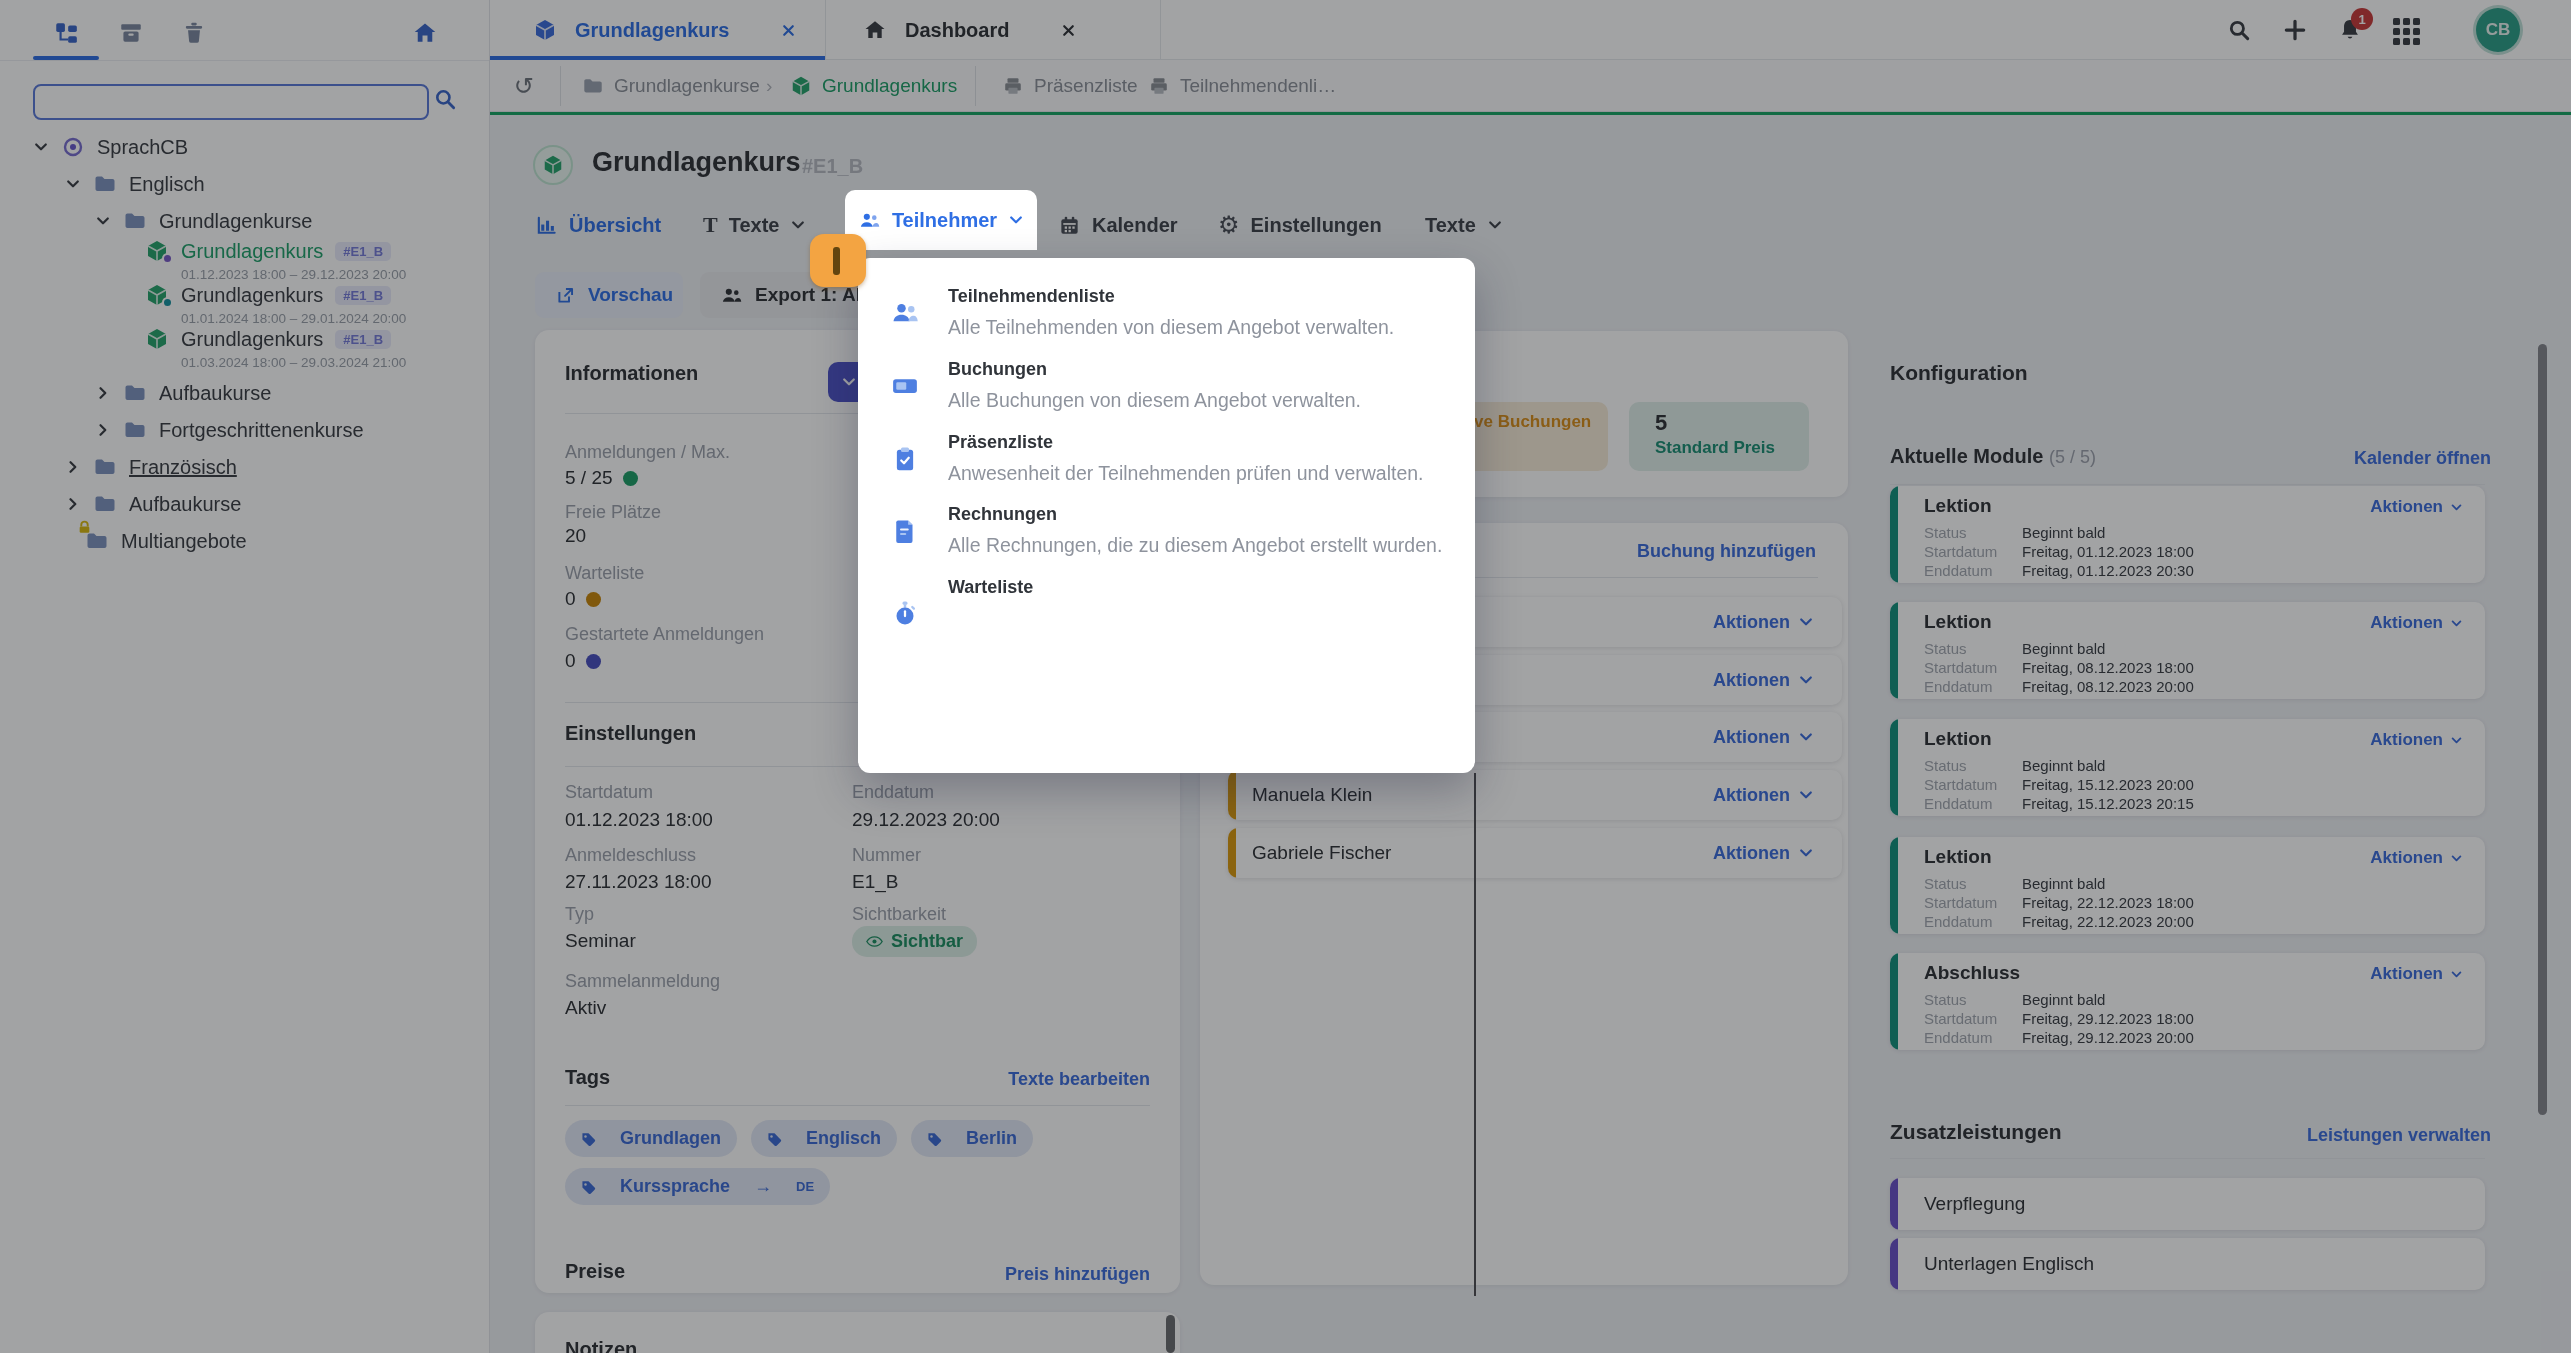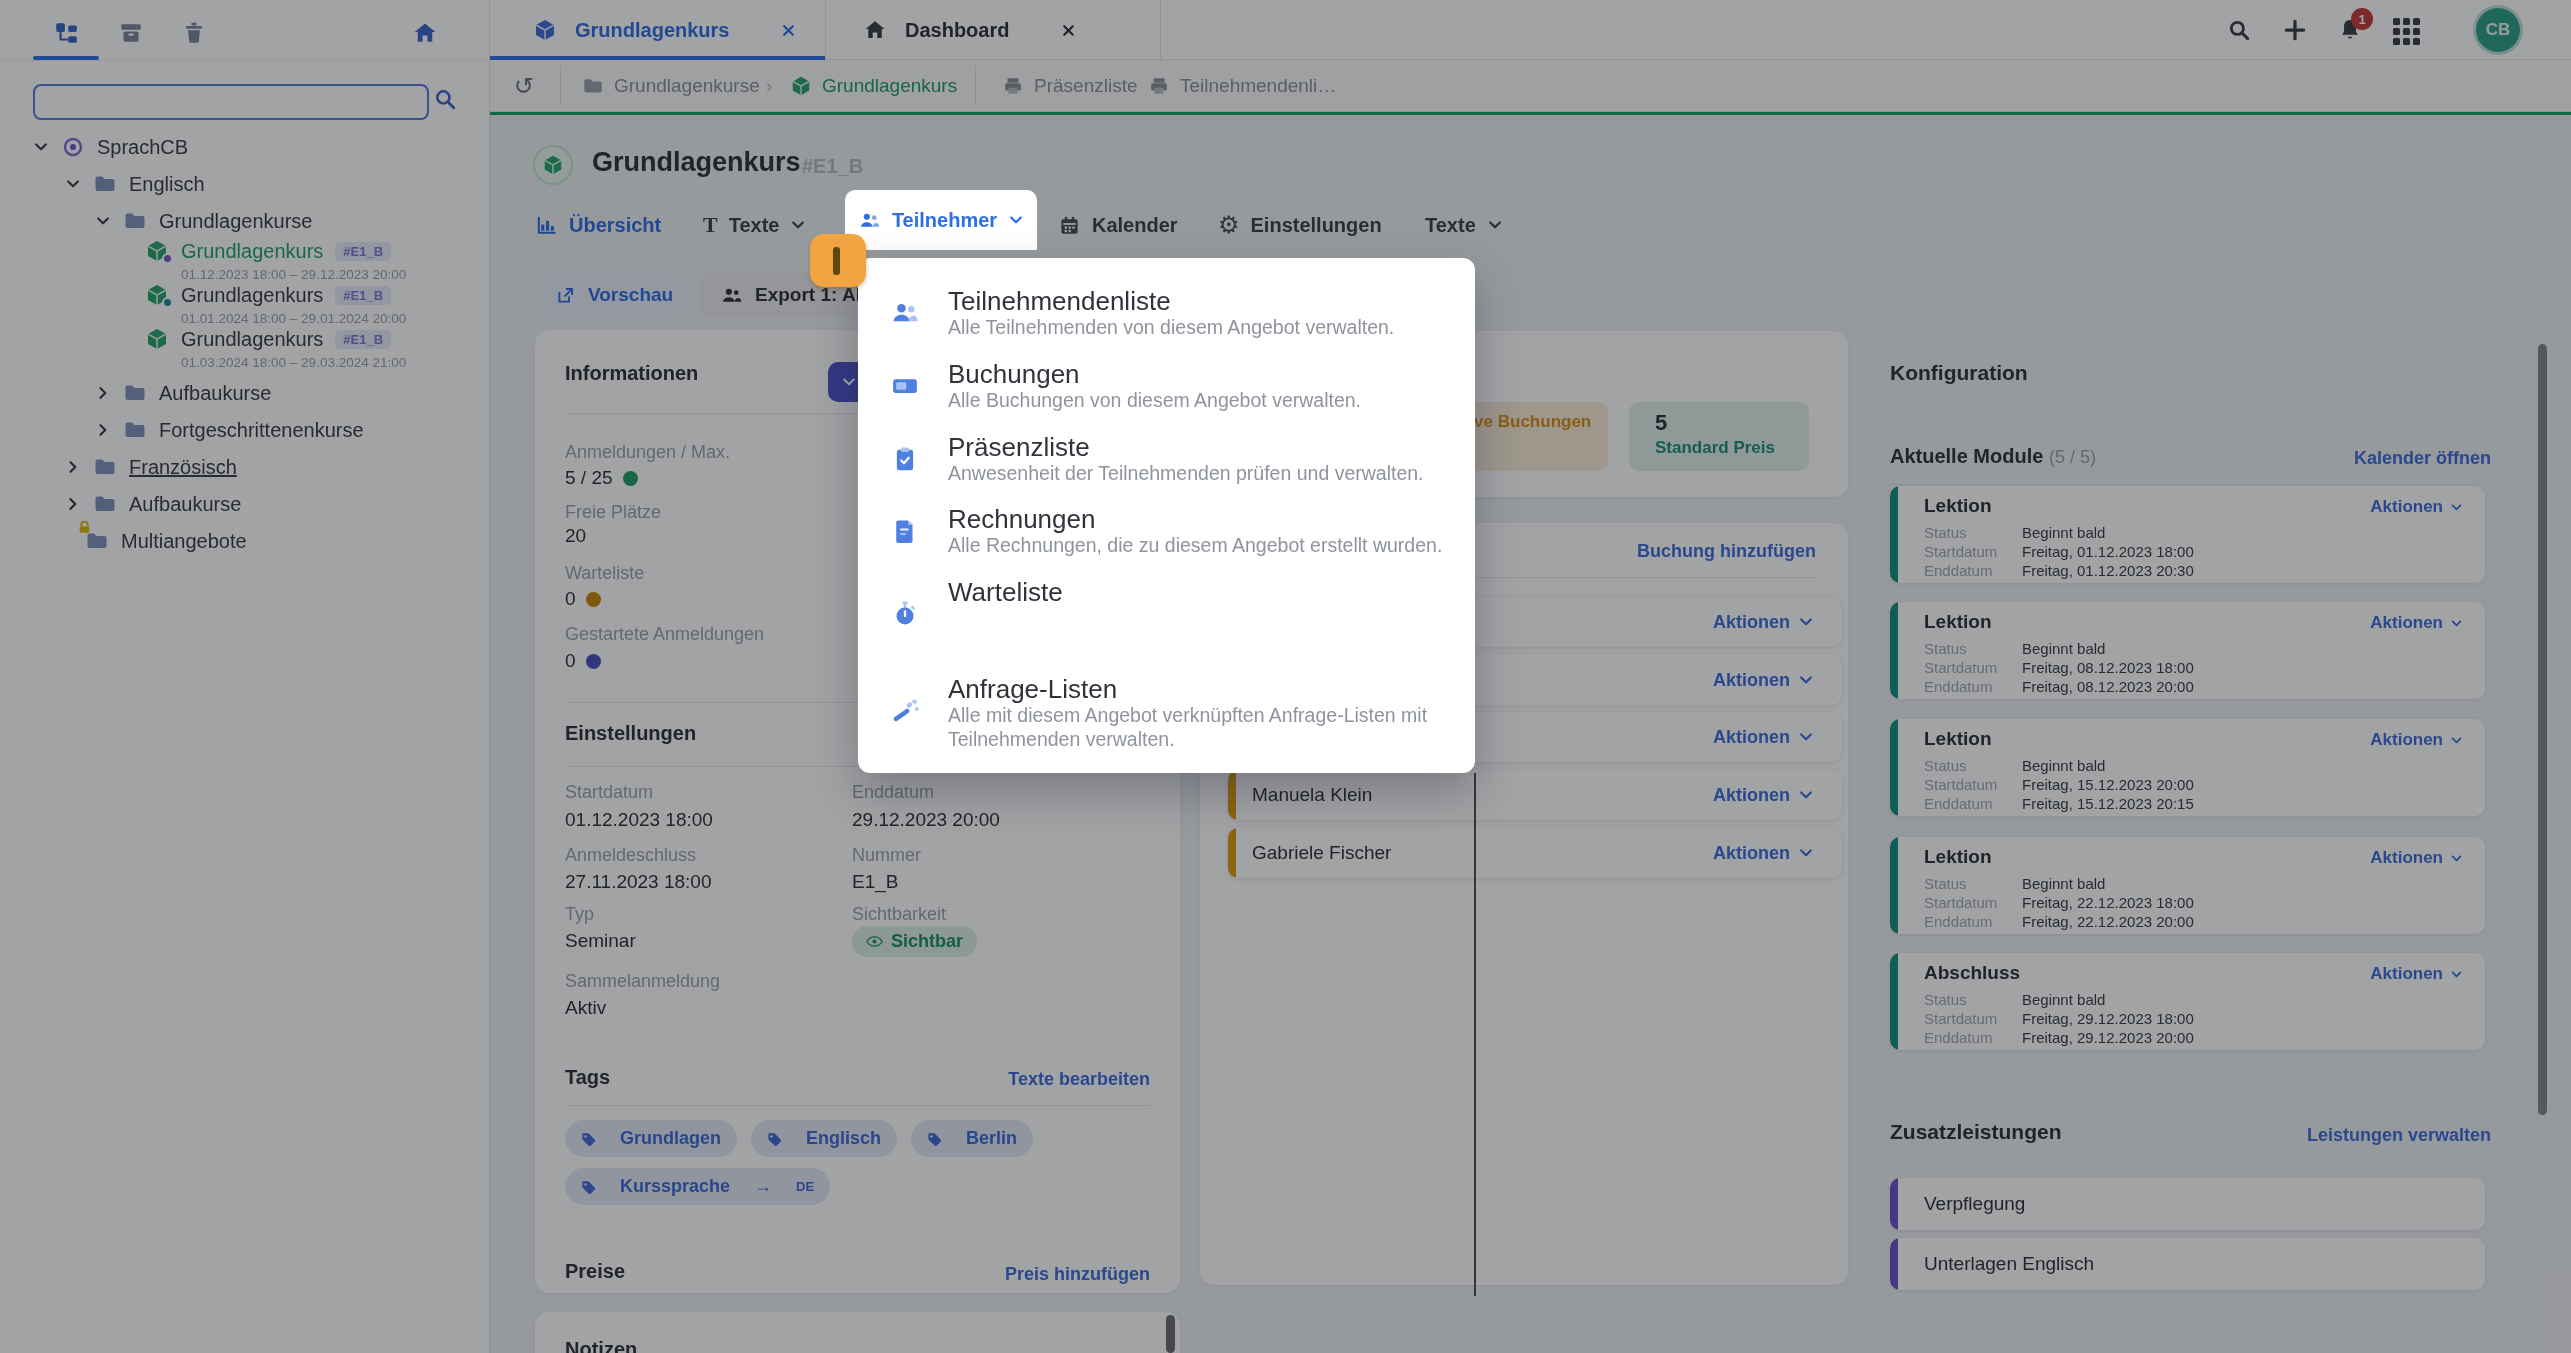--- a/index.html
+++ b/index.html
@@ -121,21 +121,21 @@
   .scrollthumb{position:absolute;border-radius:5px;background:#85878D;}
 
   
   .overlay{position:absolute;left:0;top:0;width:2571px;height:1353px;background:rgba(10,12,16,0.38);z-index:40;}
   .vline{position:absolute;left:1474px;top:773px;width:2px;height:523px;background:#35363A;z-index:45;}
   .chip{position:absolute;left:845px;top:190px;width:192px;height:60px;background:#fff;border-radius:10px 10px 0 0;z-index:50;display:flex;align-items:center;justify-content:center;gap:11px;font-size:20px;font-weight:bold;color:#2F6FE4;cursor:pointer;}
   .chip .nico{width:23px;height:23px;}
   .dropdown{position:absolute;left:858px;top:258px;width:617px;height:515px;background:#fff;border-radius:12px;box-shadow:0 18px 45px rgba(25,30,55,.3);z-index:50;}
   .ditem{position:absolute;left:0;width:100%;cursor:pointer;}
   .ditem .dico{position:absolute;left:32px;width:30px;height:30px;}
-  .ditem .dtitle{position:absolute;left:90px;top:0;font-size:26px;font-weight:normal;color:#30343A;}
+  .ditem .dtitle{position:absolute;left:90px;top:0;font-size:18px;font-weight:bold;color:#30343A;}
   .ditem .ddesc{position:absolute;left:90px;top:29px;width:500px;font-size:19.5px;line-height:24px;color:#8E939D;}
   .cursorbadge{position:absolute;left:810px;top:234px;width:56px;height:53px;background:#F3A442;border-radius:14px;z-index:60;box-shadow:0 2px 4px rgba(120,70,0,.35);}
   .cursorbadge i{position:absolute;left:23px;top:13px;width:7px;height:28px;background:#63450F;border-radius:3px;}
 </style>
 </head>
 <body>
 
 <div class="screen">
 
   <aside class="sidebar">
@@ -868,30 +868,19 @@
             <rect x="10" y="2" width="4" height="2.6" rx="1.2" fill="#A9C4F2"></rect>
             <rect x="11" y="4.2" width="2" height="2.8" fill="#A9C4F2"></rect>
             <circle cx="12" cy="13.6" r="6.8" fill="#4E7FE1"></circle>
             <path d="M12 13.6V9.8" stroke="#fff" stroke-width="1.8" stroke-linecap="round"></path>
             <path d="M17.8 6.4l1.3 1.3" stroke="#A9C4F2" stroke-width="1.8" stroke-linecap="round"></path>
           </svg>
       </span>
       <span class="dtitle">Warteliste</span>
     </div>
 
-    <div class="ditem" style="top:416px;height:86px;">
-      <span class="dico" style="top:22px;">
-        <svg viewBox="0 0 24 24" width="30" height="30">
-            <rect x="2" y="13.4" width="14.5" height="3.6" rx="1.8" transform="rotate(-35 9.25 15.2)" fill="#4E7FE1"></rect>
-            <rect x="13.2" y="5.4" width="4.6" height="3.6" rx="1.8" transform="rotate(-35 15.5 7.2)" fill="#A9C4F2"></rect>
-            <path d="M19.6 3v3M18.1 4.5h3M21.4 9.2v2.2M20.3 10.3h2.2" stroke="#A9C4F2" stroke-width="1.4" stroke-linecap="round"></path>
-          </svg>
-      </span>
-      <span class="dtitle">Anfrage-Listen</span>
-      <span class="ddesc">Alle mit diesem Angebot verknüpften Anfrage-Listen mit Teilnehmenden verwalten.</span>
-    </div>
   </div>
 
   <span class="cursorbadge">
       <i></i>
     </span>
 
 </div>
 
 </body></html>

